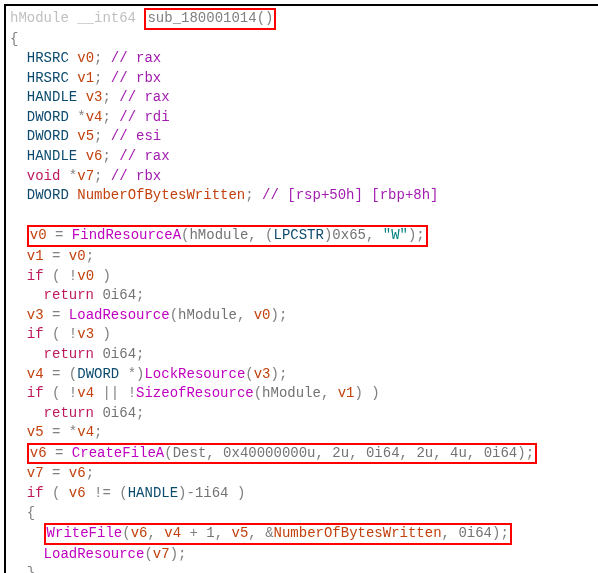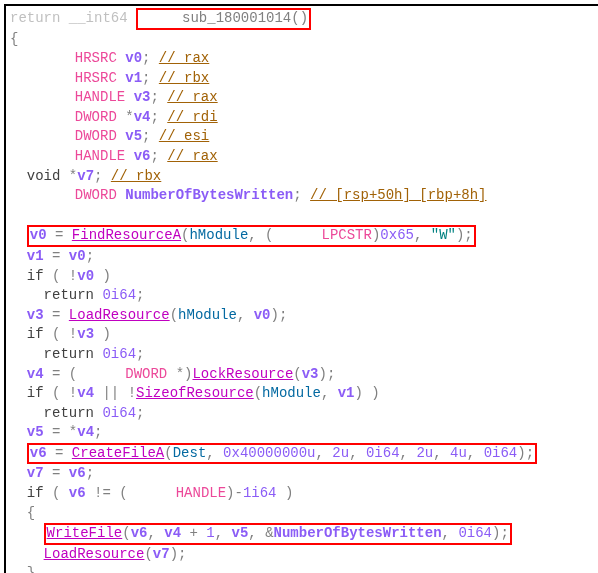--- a/index.html
+++ b/index.html
@@ -10,43 +10,43 @@
     line-height: 1.4;
     padding: 4px;
   }
   .code-frame {
     border: 2px solid #000;
     padding: 2px 4px 8px 4px;
     width: 598px;
   }
   .line { white-space: pre; }
   .c-grey    { color: #c0c0c0; }
-  .c-keyword { color: #404040; }
-  .c-type    { color: #ec4899; margin-left: 48px; }
-  .c-local   { color: #8b5cf6; font-weight: bold; }
-  .c-func    { color: #c000c0; text-decoration: underline; }
-  .c-global  { color: #0369a1; }
-  .c-number  { color: #8b5cf6; }
-  .c-comment { color: #a16207; text-decoration: underline; }
+  .c-keyword { color: #be185d; }
+  .c-type    { color: #0c4a6e; }
+  .c-local   { color: #c2410c; }
+  .c-func    { color: #c000c0; }
+  .c-global  { color: #737373; }
+  .c-number  { color: #737373; }
+  .c-comment { color: #a21caf; }
   .c-string  { color: #008080; }
-  .c-addr    { color: #808080; padding-left: 43px; }
+  .c-addr    { color: #808080; }
   .c-plain   { color: #808080; }
   .hl {
     border: 2px solid #ff0000;
     display: inline-block;
     padding: 0 1px;
     line-height: 1.25;
   }
 </style>
 </head>
 <body>
 
 <div class="code-frame">
 
-<div class="line"><span class="c-grey">return __int64 </span><span class="hl"><span class="c-addr">sub_180001014()</span></span></div>
+<div class="line"><span class="c-grey">hModule __int64 </span><span class="hl"><span class="c-addr">sub_180001014()</span></span></div>
 
 <div class="line"><span class="c-plain">{</span></div>
 
 <div class="line"><span>  </span><span class="c-type">HRSRC </span><span class="c-local">v0</span><span class="c-plain">; </span><span class="c-comment">// rax</span></div>
 <div class="line"><span>  </span><span class="c-type">HRSRC </span><span class="c-local">v1</span><span class="c-plain">; </span><span class="c-comment">// rbx</span></div>
 <div class="line"><span>  </span><span class="c-type">HANDLE </span><span class="c-local">v3</span><span class="c-plain">; </span><span class="c-comment">// rax</span></div>
 <div class="line"><span>  </span><span class="c-type">DWORD </span><span class="c-plain">*</span><span class="c-local">v4</span><span class="c-plain">; </span><span class="c-comment">// rdi</span></div>
 <div class="line"><span>  </span><span class="c-type">DWORD </span><span class="c-local">v5</span><span class="c-plain">; </span><span class="c-comment">// esi</span></div>
 <div class="line"><span>  </span><span class="c-type">HANDLE </span><span class="c-local">v6</span><span class="c-plain">; </span><span class="c-comment">// rax</span></div>
 <div class="line"><span>  </span><span class="c-keyword">void </span><span class="c-plain">*</span><span class="c-local">v7</span><span class="c-plain">; </span><span class="c-comment">// rbx</span></div>

